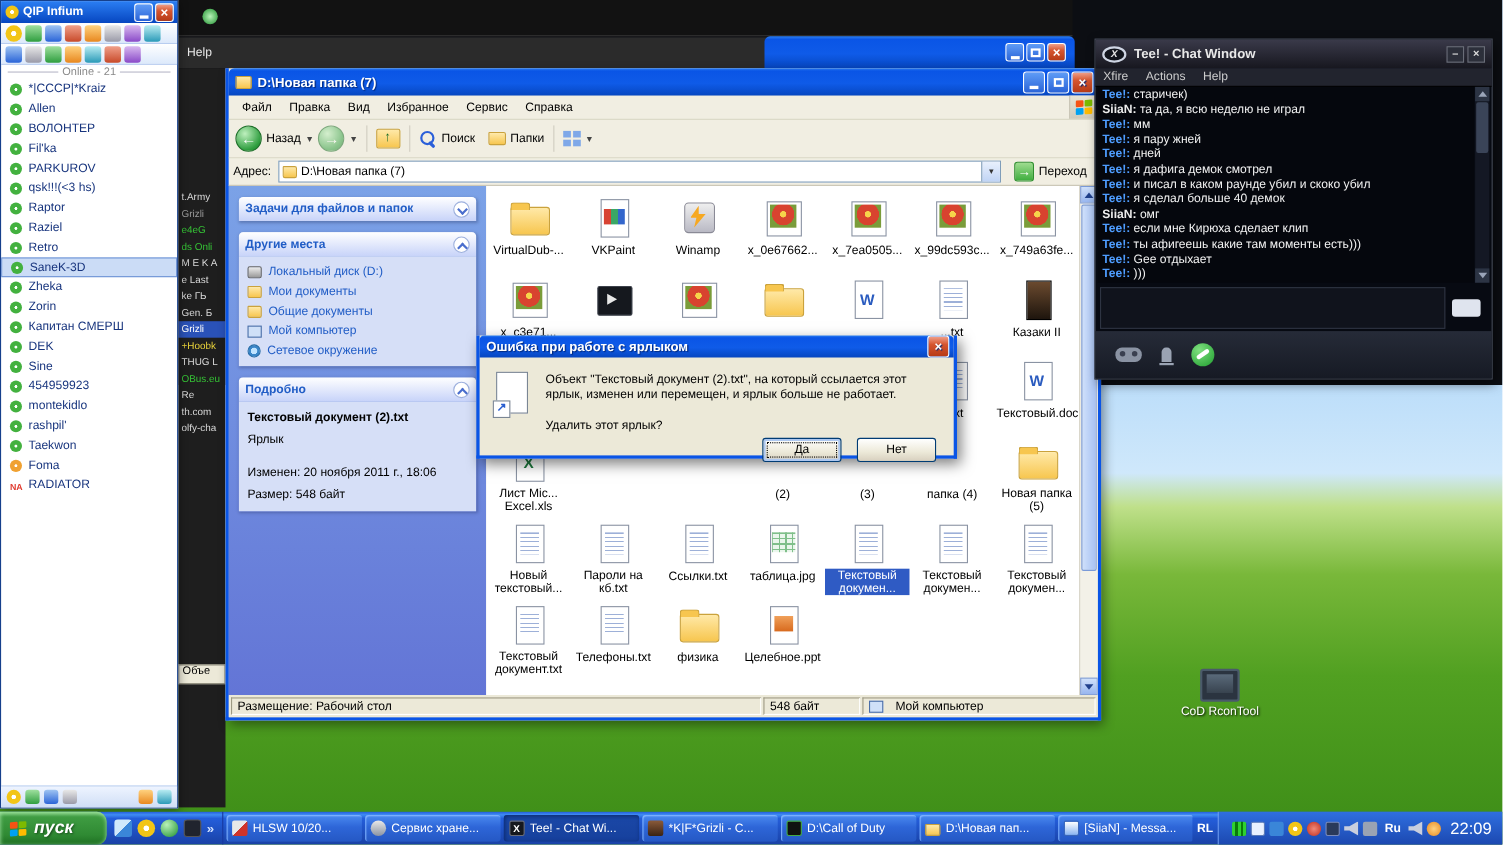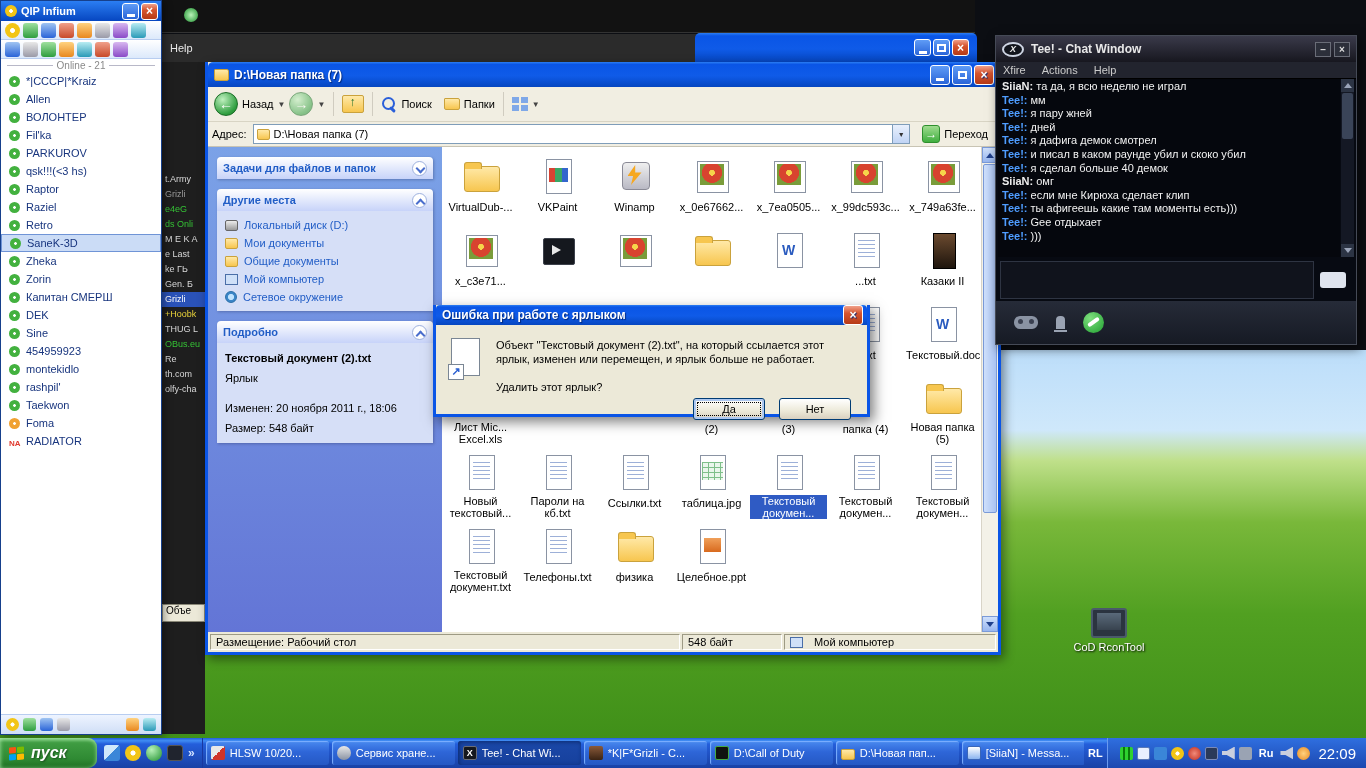--- a/index.html
+++ b/index.html
@@ -132,21 +132,21 @@
   .ic-winamp::after { left:16px; top:8px; width:14px; height:20px; background:#f6a821; clip-path:polygon(55% 0, 0 55%, 40% 55%, 25% 100%, 100% 38%, 55% 38%); }
   .ic-none { visibility:hidden; }
   .vscroll { width:17px; flex:none; background:#f3f1e8; border-left:1px solid #d8d4c8; display:flex; flex-direction:column; }
   .sc-btn { height:16px; background:linear-gradient(#cfe0fb,#98b6ef); border:1px solid #7a9ad8; display:flex; align-items:center; justify-content:center; }
   .tri-up { width:0; height:0; border-left:4px solid transparent; border-right:4px solid transparent; border-bottom:5px solid #20408c; }
   .tri-dn { width:0; height:0; border-left:4px solid transparent; border-right:4px solid transparent; border-top:5px solid #20408c; }
   .sc-thumb { flex:0 0 72%; margin:1px; background:linear-gradient(90deg,#cfe0fb,#a8c2f2); border:1px solid #7a9ad8; border-radius:2px; }
   .sc-track { flex:1; }
   .statusbar { height:20px; background:#ece9d8; display:flex; gap:2px; padding:2px; font-size:11px; }
   .sb-pane { border:1px solid; border-color:#9d9a84 #fff #fff #9d9a84; display:flex; align-items:center; padding:0 5px; gap:5px; overflow:hidden; white-space:nowrap; }
-  .p1 { flex:1; } .p2 { width:100px; flex:none; } .p3 { width:212px; flex:none; }
+  .p1 { flex:1; } .p2 { width:88px; flex:none; } .p3 { width:212px; flex:none; }
 
   
   .dialog { position:absolute; left:433px; top:305px; width:437px; height:112px; z-index:50;
     border-left:3px solid #0a55e6; border-right:3px solid #0a55e6; border-bottom:3px solid #0a55e6;
     box-shadow:4px 5px 12px rgba(0,0,0,.5); display:flex; flex-direction:column; background:#ece9d8; }
   .dialog .xp-title { height:23px; border-radius:4px 4px 0 0; }
   .dlg-body { flex:1; display:flex; gap:14px; padding:13px 10px 4px 12px; }
   .dlg-ico { width:34px; height:40px; position:relative; flex:none; }
   .dlg-ico::before { content:""; position:absolute; left:3px; top:0; width:27px; height:36px; background:#fff; border:1px solid #7a8694; }
   .dlg-ico::after { content:"↗"; position:absolute; left:0; bottom:-2px; width:14px; height:14px; background:#fff; border:1px solid #7a8694; color:#2a5fd0; font-size:11px; font-weight:bold; line-height:13px; text-align:center; }
@@ -446,20 +446,39 @@
       <span class="xp-btns">
         <span class="xp-btn">
             <span class="minbar"></span>
           </span>
         <span class="xp-btn">
             <span class="maxbox"></span>
           </span>
         <span class="xp-btn close">×</span>
       </span>
     </div>
+    <div class="menubar">
+      <span style="display:flex;">
+
+      <span class="menu-item">Файл</span>
+          <span class="menu-item">Правка</span>
+          <span class="menu-item">Вид</span>
+          <span class="menu-item">Избранное</span>
+          <span class="menu-item">Сервис</span>
+          <span class="menu-item">Справка</span>
+        </span>
+      <span class="xplogo">
+        <span class="winflag">
+            <i></i>
+            <i></i>
+            <i></i>
+            <i></i>
+          </span>
+      </span>
+    </div>
     <div class="toolbar">
       <span class="circle">←</span>
       <span>Назад</span>
       <span class="dd">▼</span>
       <span class="circle dim">→</span>
       <span class="dd">▼</span>
       <span class="tsep"></span>
       <span class="tb-up"></span>
       <span class="tsep"></span>
       <span class="mag"></span>
@@ -765,20 +784,23 @@
       </span>
     </div>
     <div class="xf-menu">
 
     <span class="xf-mi">Xfire</span>
         <span class="xf-mi">Actions</span>
         <span class="xf-mi">Help</span>
       </div>
     <div class="xf-chat">
 
+        <div class="xf-line">
+          <span class="xf-who tee">Tee!</span><span class="xf-text">старичек)</span>
+        </div>
 
         <div class="xf-line">
           <span class="xf-who siian">SiiaN</span><span class="xf-text">та да, я всю неделю не играл</span>
         </div>
 
         <div class="xf-line">
           <span class="xf-who tee">Tee!</span><span class="xf-text">мм</span>
         </div>
 
         <div class="xf-line">

